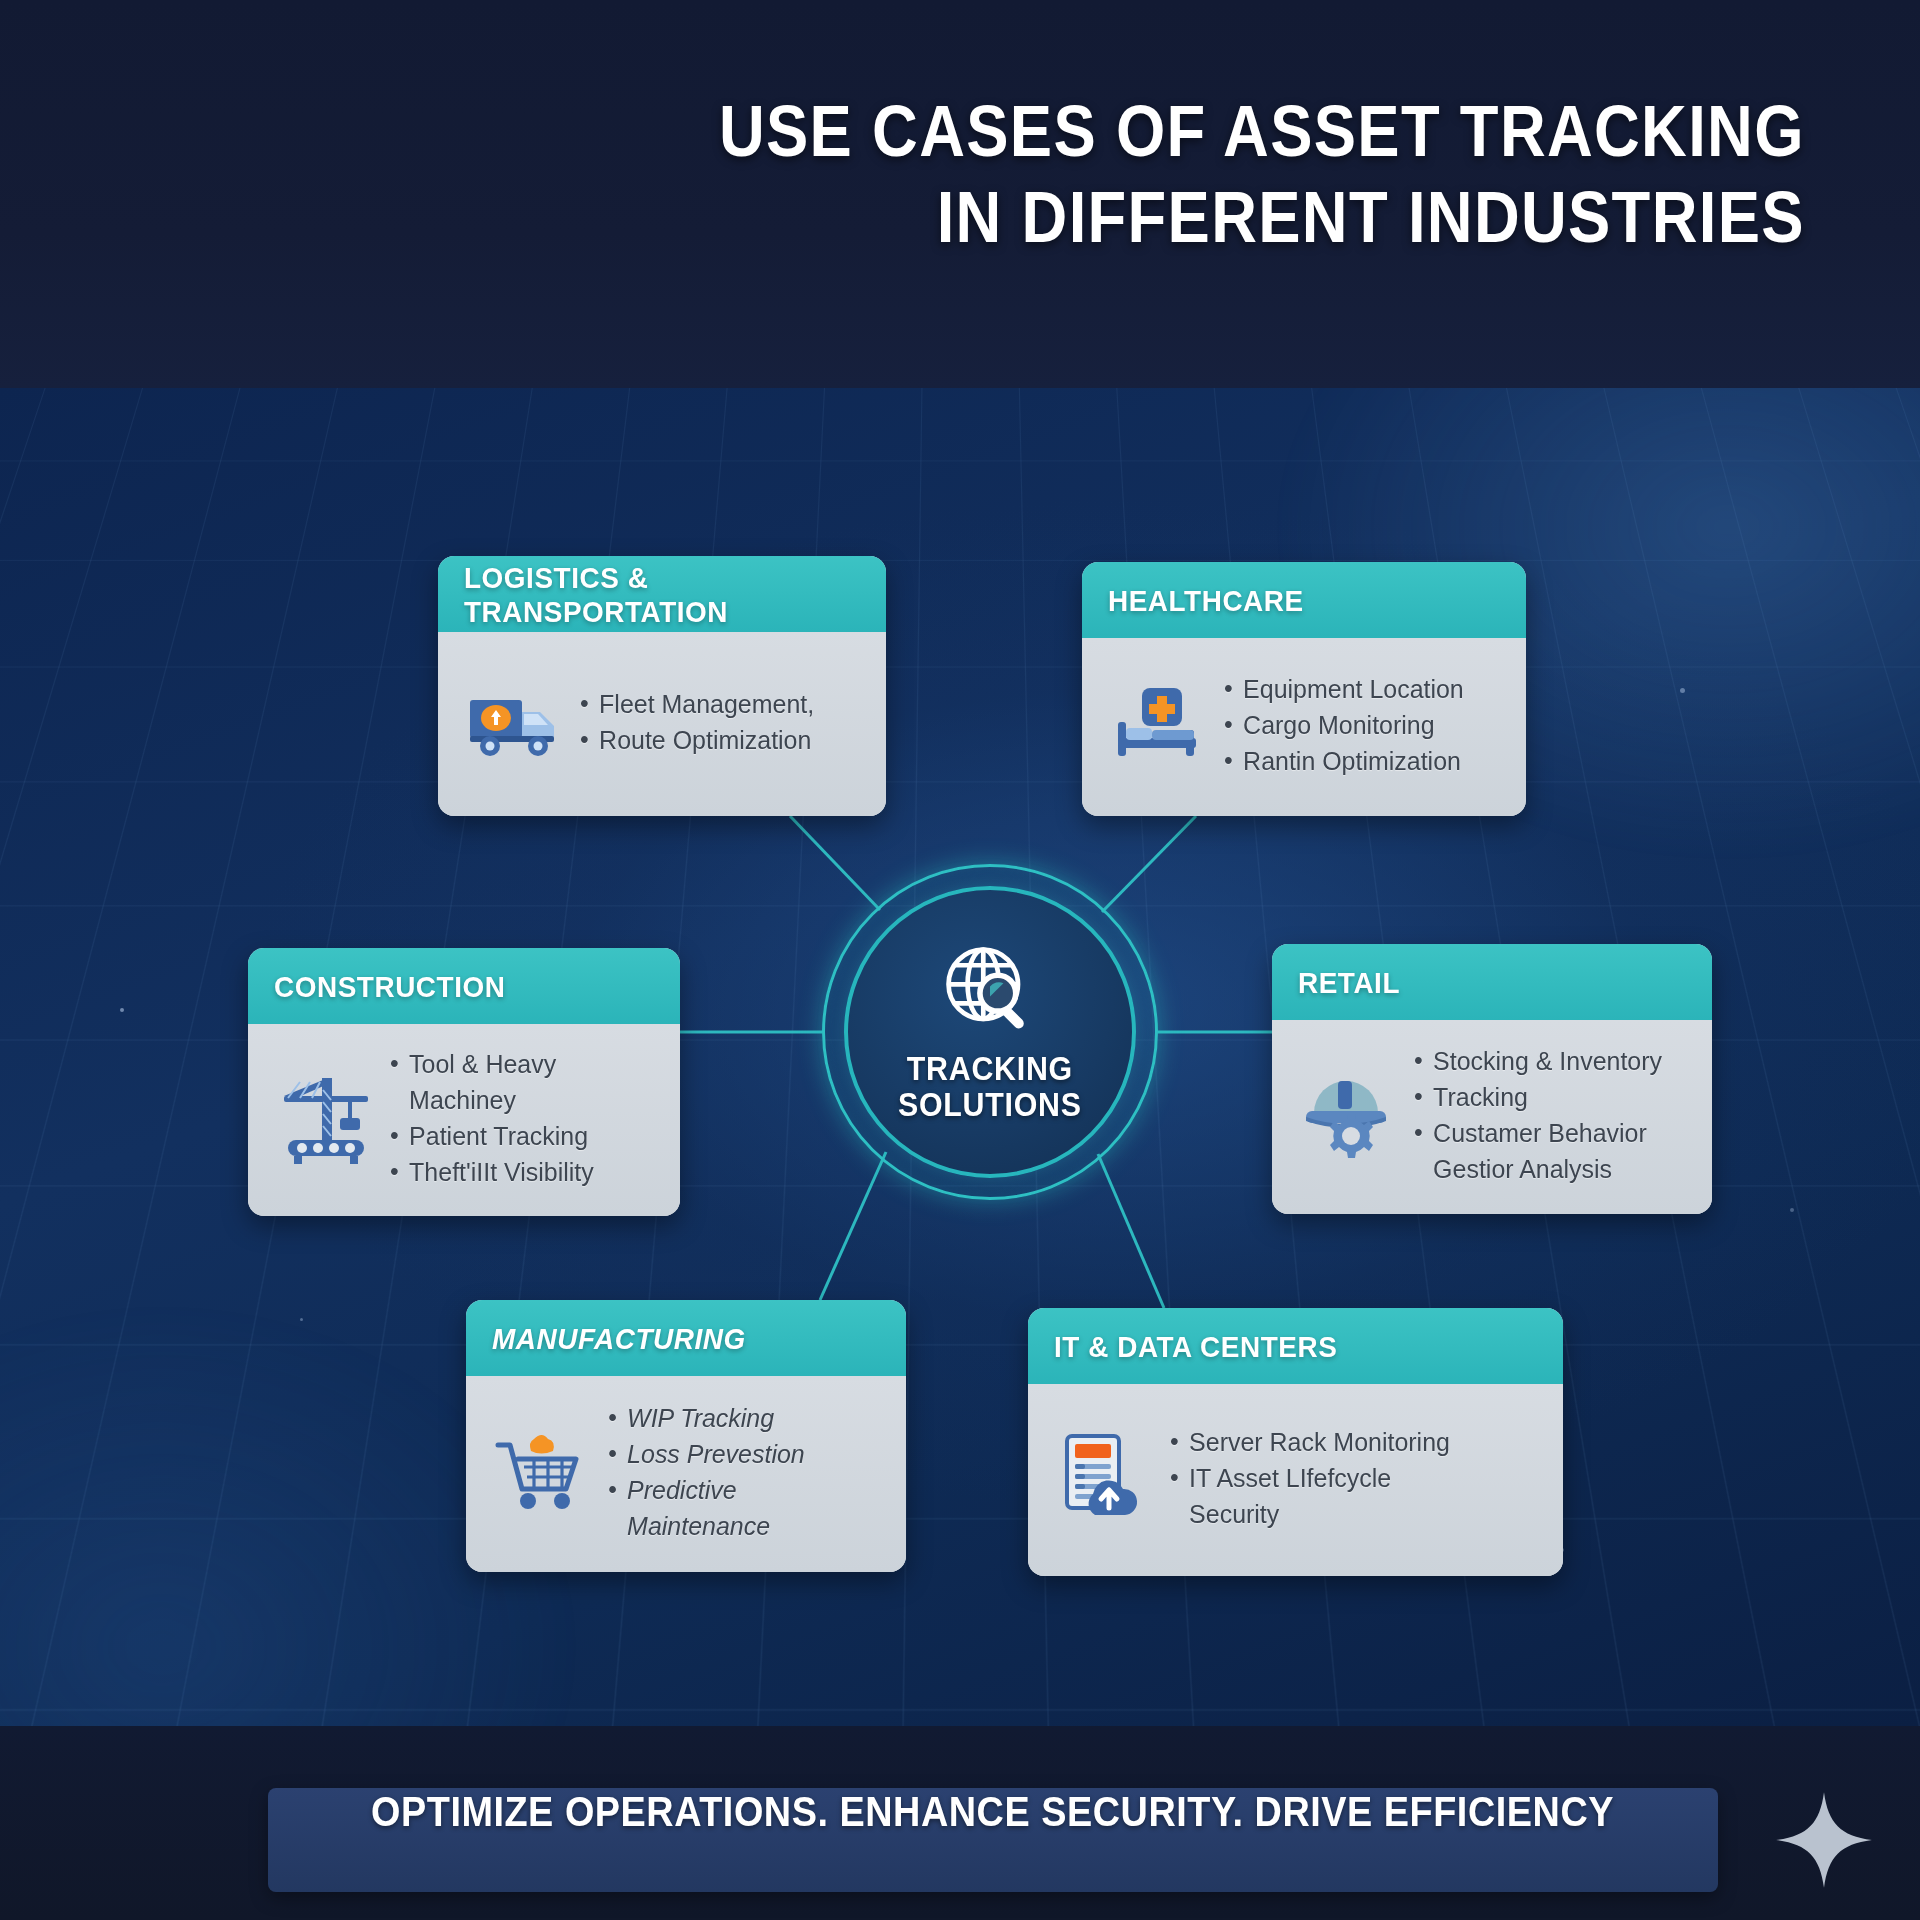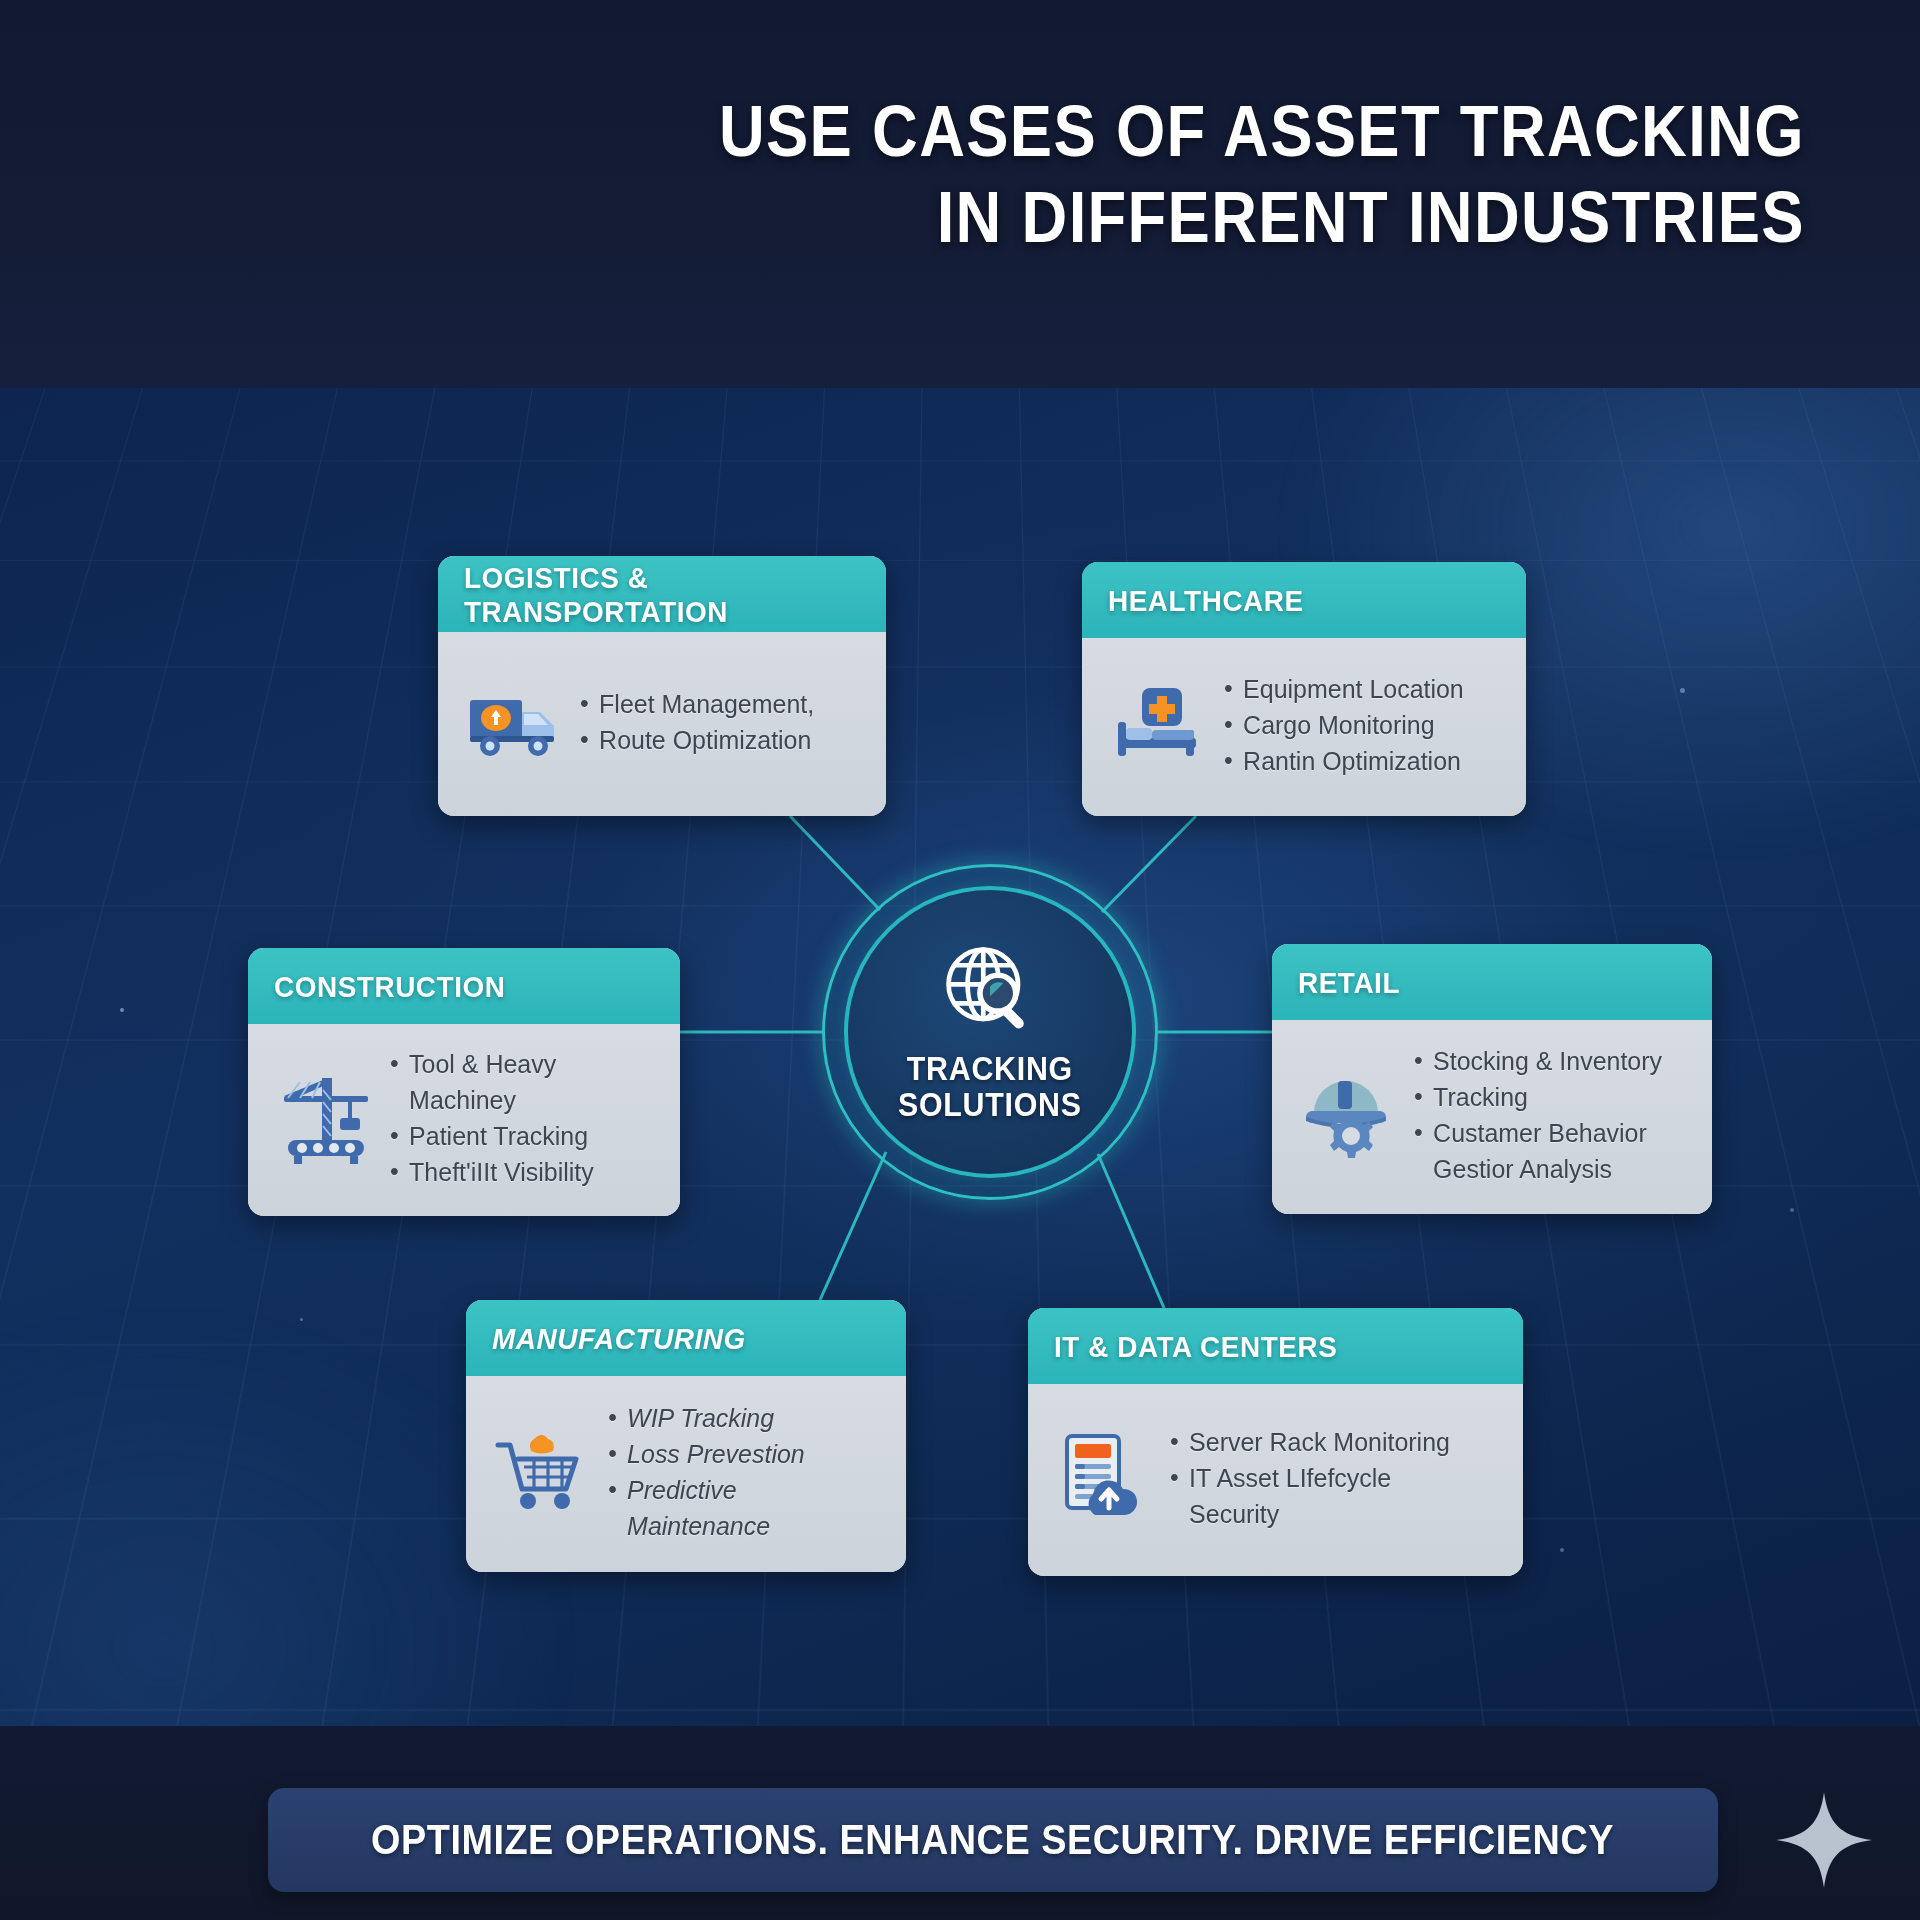--- a/index.html
+++ b/index.html
@@ -148,28 +148,28 @@
   }
   .bullets li.cont { padding-left:22px; }
   .bullets li.cont:before { content:""; }
 
   
   #card-logistics  { left:438px;  top:556px;  width:448px; height:260px; }
   #card-healthcare { left:1082px; top:562px;  width:444px; height:254px; }
   #card-construction { left:248px; top:948px; width:432px; height:268px; }
   #card-retail     { left:1272px; top:944px;  width:440px; height:270px; }
   #card-manufacturing { left:466px; top:1300px; width:440px; height:272px;font-style:italic; }
-  #card-itdata     { left:1028px; top:1308px; width:495px; height:268px; }
+  #card-itdata     { left:1028px; top:1308px; width:535px; height:268px; }
 
   
   .footer-pill {
     position:absolute; left:268px; top:1788px; width:1450px; height:104px;
     background:linear-gradient(180deg,#2b4170 0%, #233861 100%);
-    border-radius:16px;
-    display:flex; align-items:center; justify-content:center;
+    border-radius:8px;
+    display:flex; align-items:flex-start; justify-content:center;
     z-index:7;
     box-shadow:0 6px 18px rgba(0,0,0,.35);
   }
   .footer-pill span {
     color:#ffffff;
     font-family:"Liberation Sans Narrow","Liberation Sans",sans-serif;
     font-weight:bold; font-size:42px; letter-spacing:.6px;
     transform:scaleX(.9);
     text-shadow:0 2px 6px rgba(0,0,0,.45);
   }

